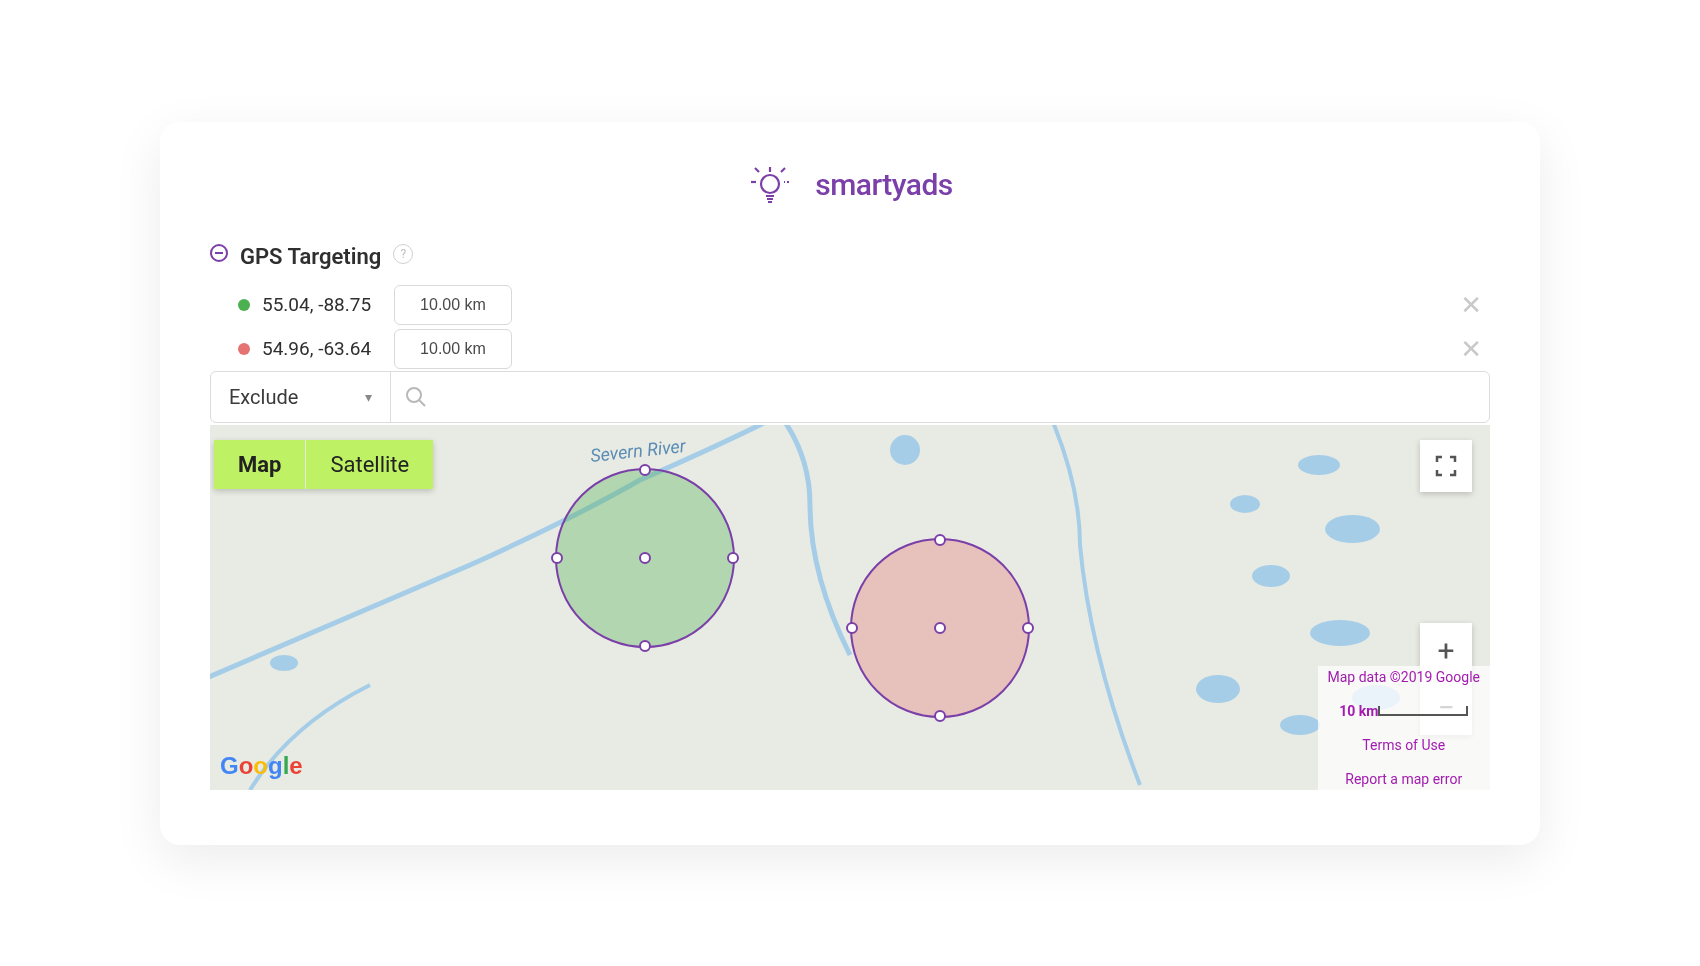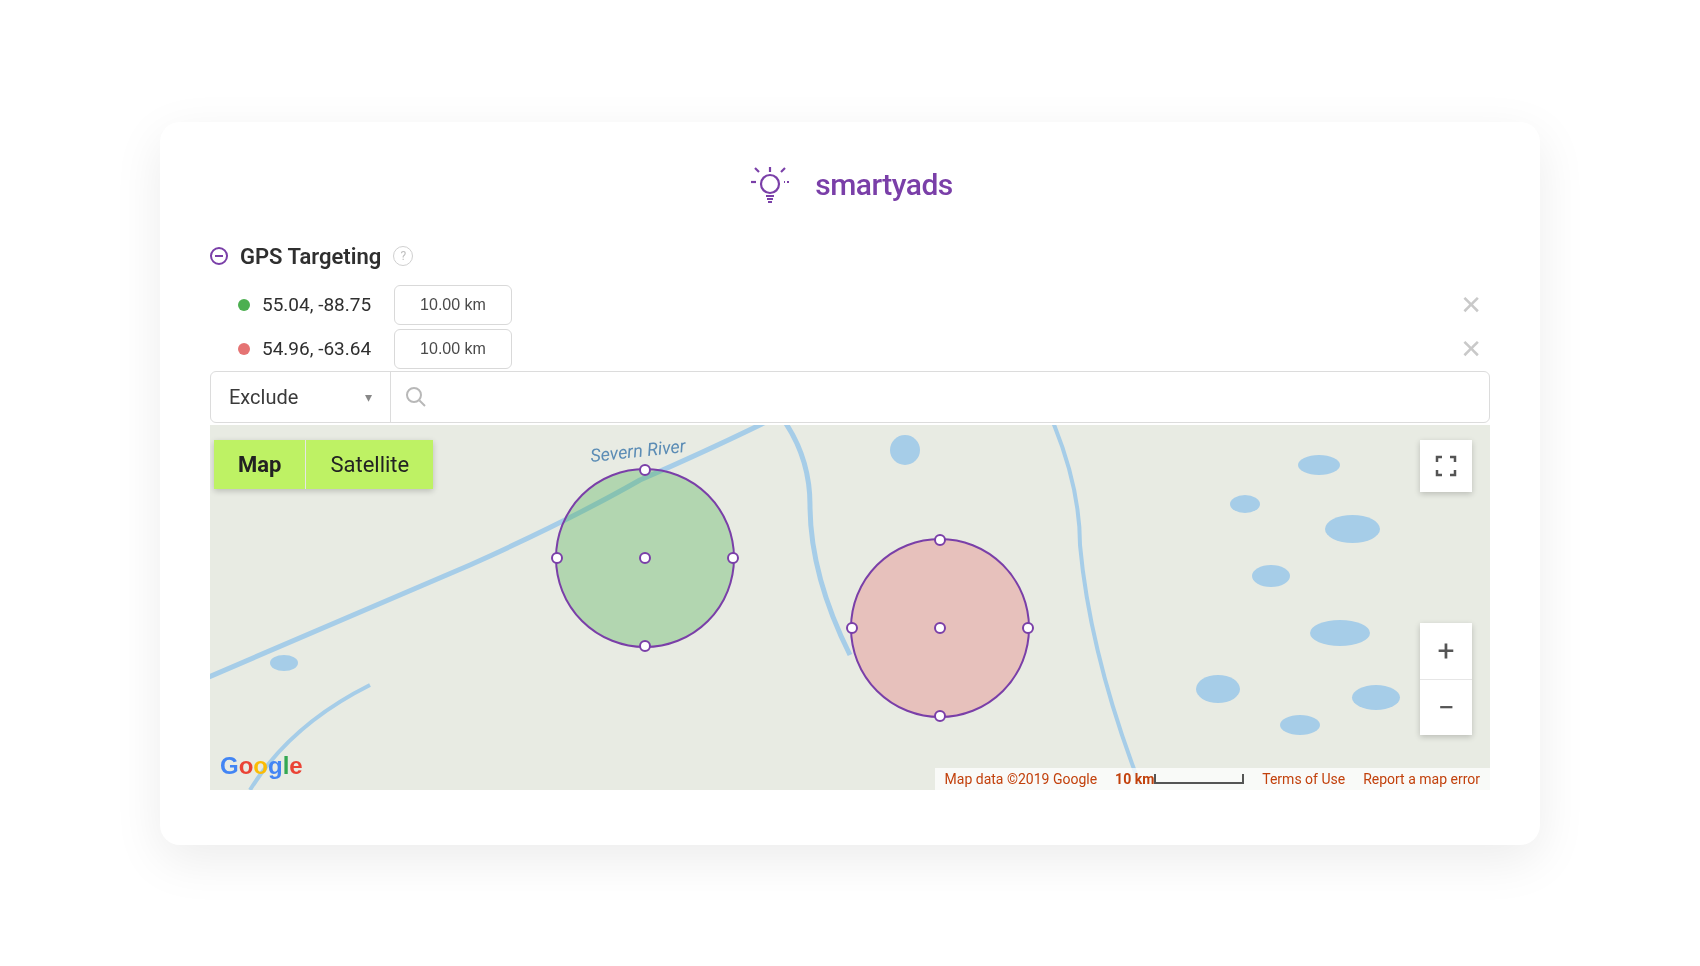--- a/index.html
+++ b/index.html
@@ -31,21 +31,20 @@
 }
 .logo-icon svg { display: block; }
 .logo-text {
   font-size: 30px;
   font-weight: 500;
   color: #7a3fa8;
   letter-spacing: -0.5px;
 }
 .section-header {
   display: flex;
-  align-items: center;
   gap: 12px;
   margin-bottom: 14px;
 }
 .collapse-icon {
   width: 18px;
   height: 18px;
   border: 2px solid #7a3fa8;
   border-radius: 50%;
   position: relative;
 }
@@ -263,21 +262,22 @@
 .map-footer {
   position: absolute;
   bottom: 0;
   right: 0;
   display: flex;
   align-items: center;
   gap: 18px;
   background: rgba(255,255,255,0.75);
   padding: 3px 10px;
   font-size: 14px;
-  color: #c2410c;
+  color: #a21caf;
+  flex-direction: column;
 }
 .scale-bar {
   display: flex;
   align-items: center;
   gap: 0;
   font-weight: bold;
 }
 .scale-ruler {
   width: 90px;
   height: 10px;

